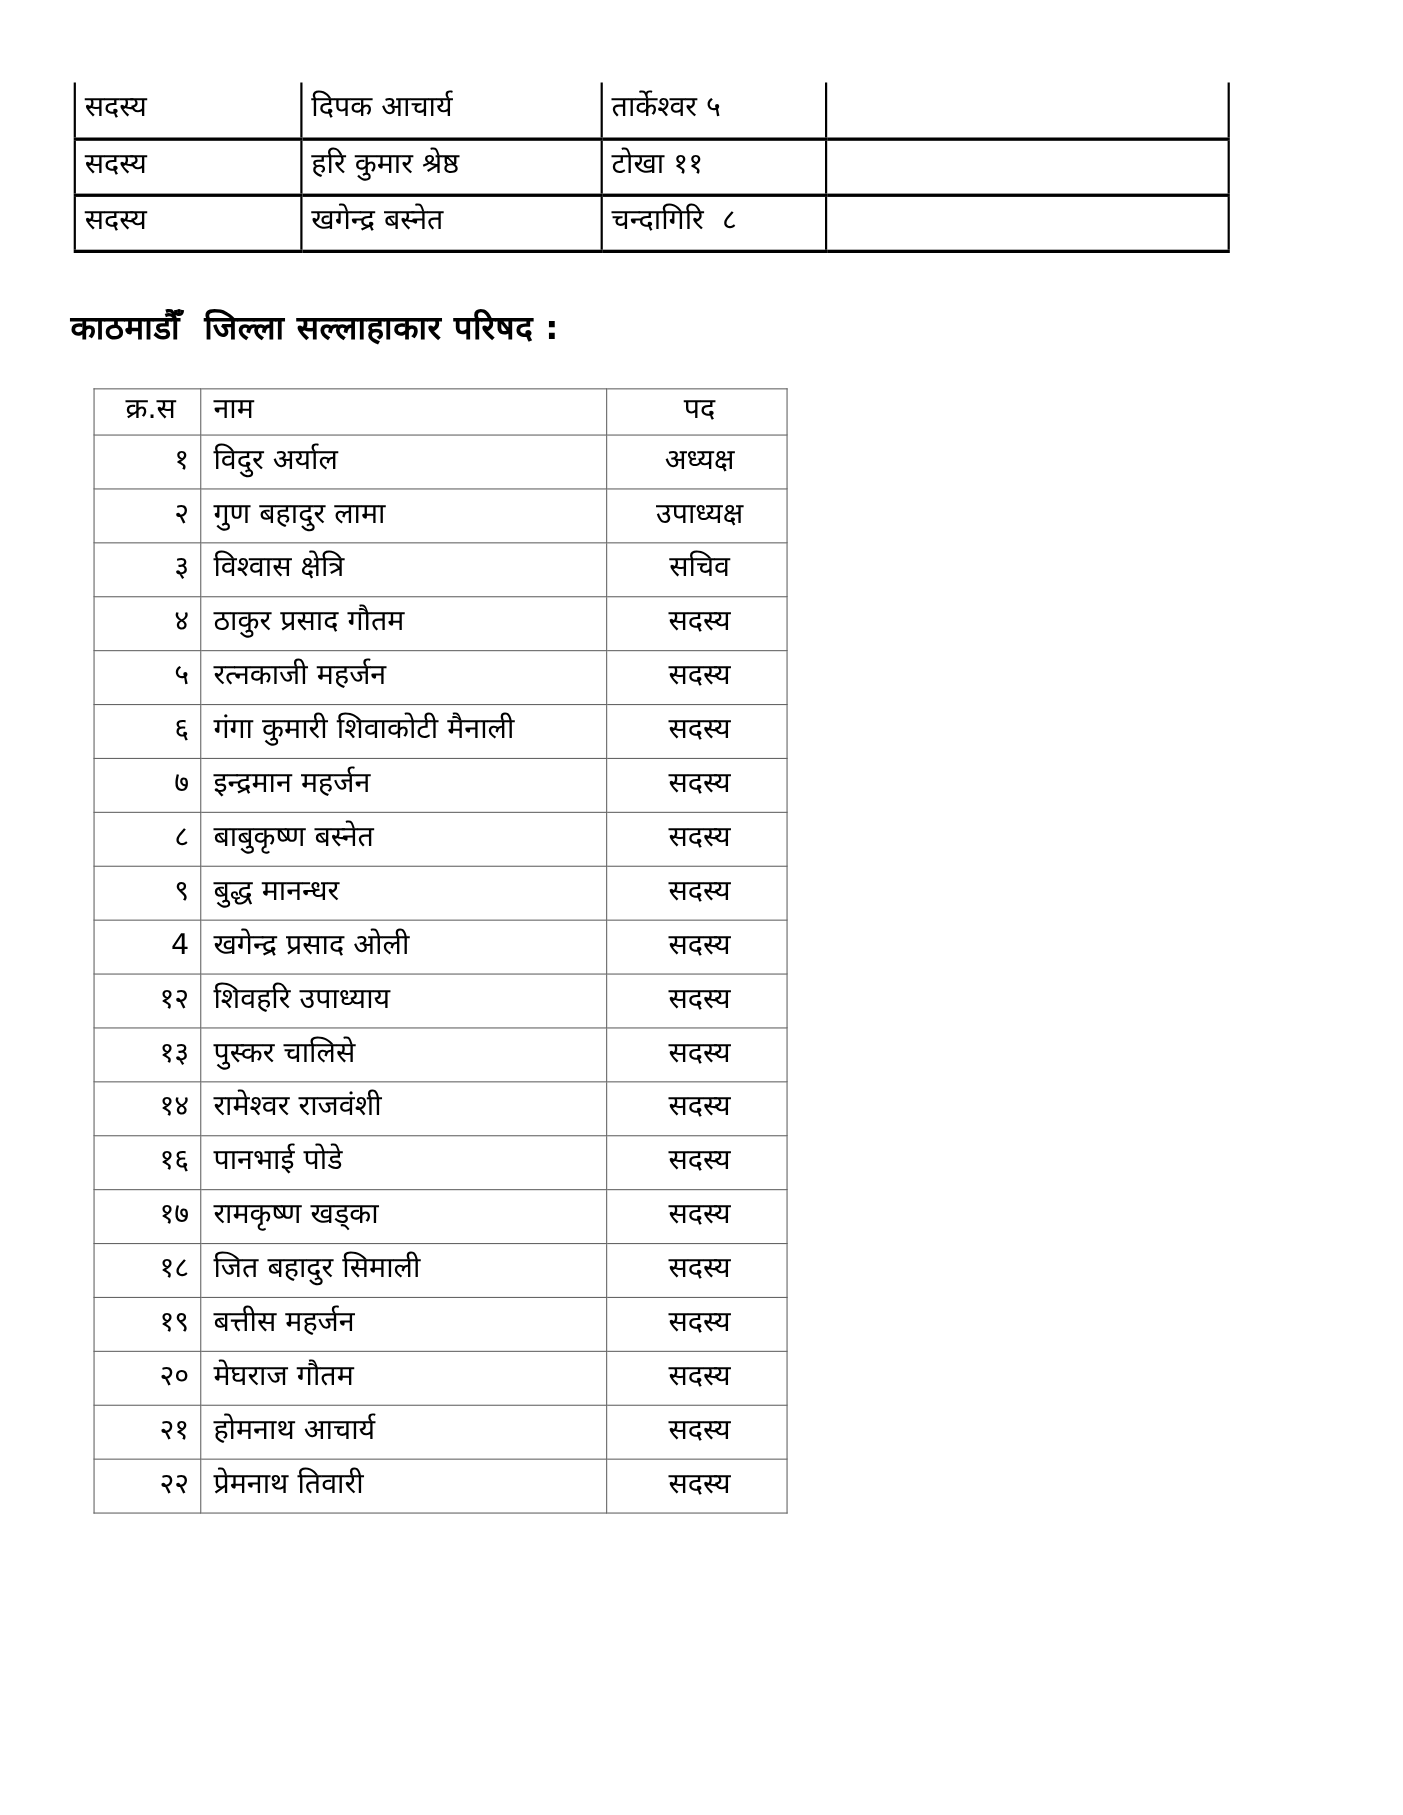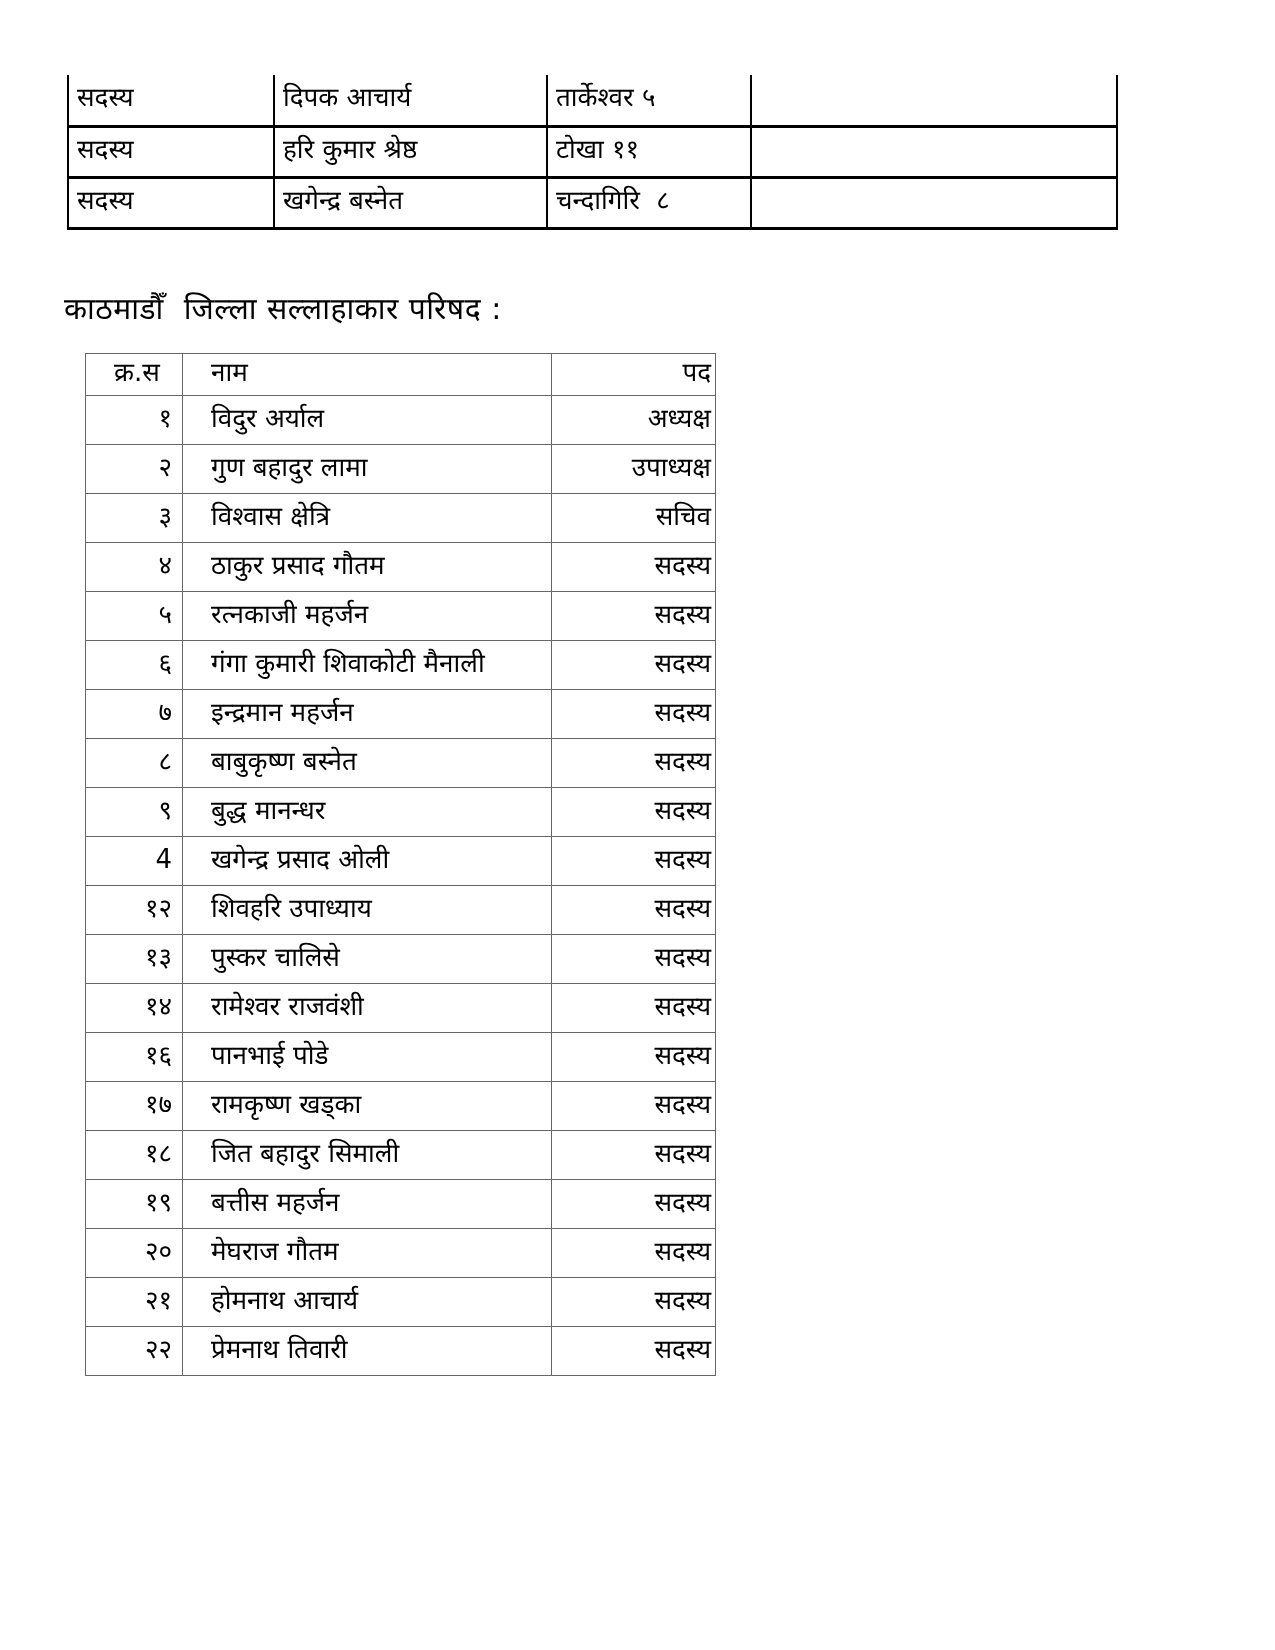--- a/index.html
+++ b/index.html
@@ -35,24 +35,23 @@
     overflow: hidden;
   }
   .cont-table td.last { border-right: 2px solid #000000; }
 
   
   .section-heading {
     position: absolute;
     left: 64px;
     top: 276px;
     font-size: 30px;
-    font-weight: normal;
+    font-weight: bold;
     white-space: pre;
     letter-spacing: 0.5px;
-    margin-top: 11px;
   }
 
   
   .council-table {
     position: absolute;
     left: 85px;
     top: 353px;
     border-collapse: collapse;
     table-layout: fixed;
   }
@@ -64,22 +63,22 @@
     line-height: 1.1;
     vertical-align: middle;
     padding: 2px 4px 6px 4px;
     white-space: pre-wrap;
     overflow: hidden;
   }
   .council-table tr.header-row { height: 42px; }
   .council-table tr.body-row { height: 49px; }
   .council-table .sn-head { text-align: center; padding-left: 10px; }
   .council-table .sn-cell { text-align: right; padding-right: 10px; }
-  .council-table .name-cell { text-align: left; padding-left: 28px; }
-  .council-table .post-cell { text-align: right; padding-left: 9px; margin-top: 28px; }
+  .council-table .name-cell { text-align: left; padding-left: 11px; }
+  .council-table .post-cell { text-align: center; padding-left: 9px; margin-top: 28px; }
 </style>
 </head>
 <body>
 
 <table class="cont-table">
   <colgroup>
     <col style="width:206px">
       <col style="width:273px">
       <col style="width:204px">
       <col style="width:366px">

